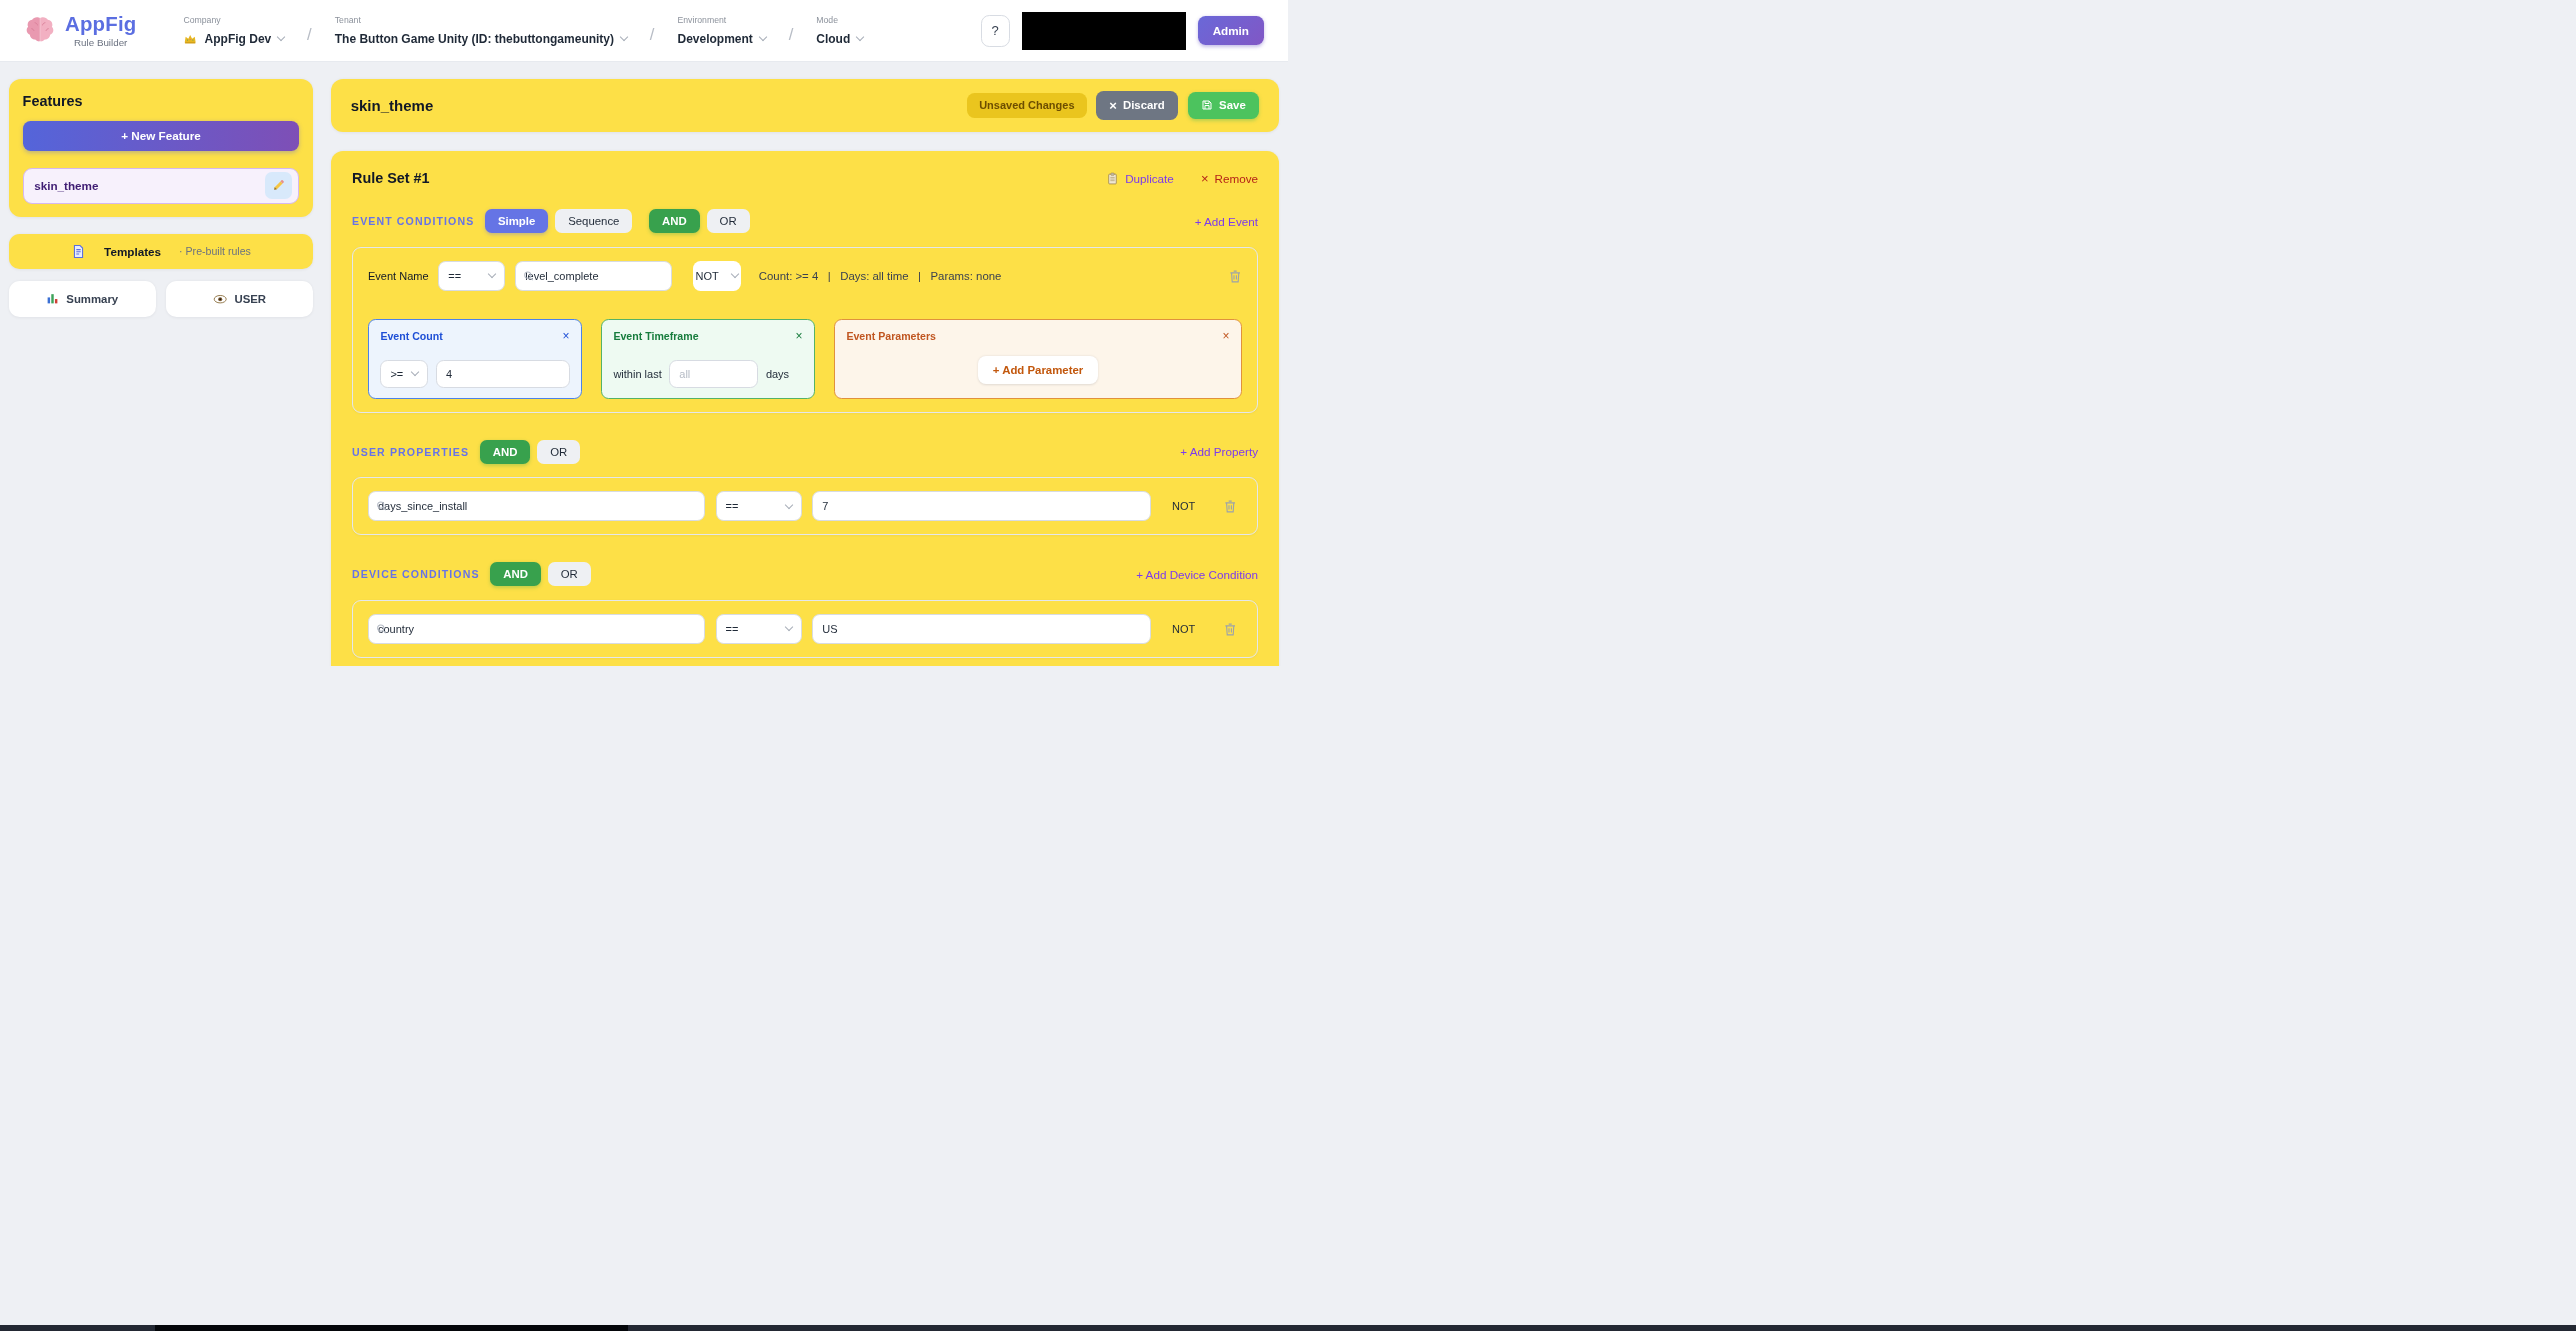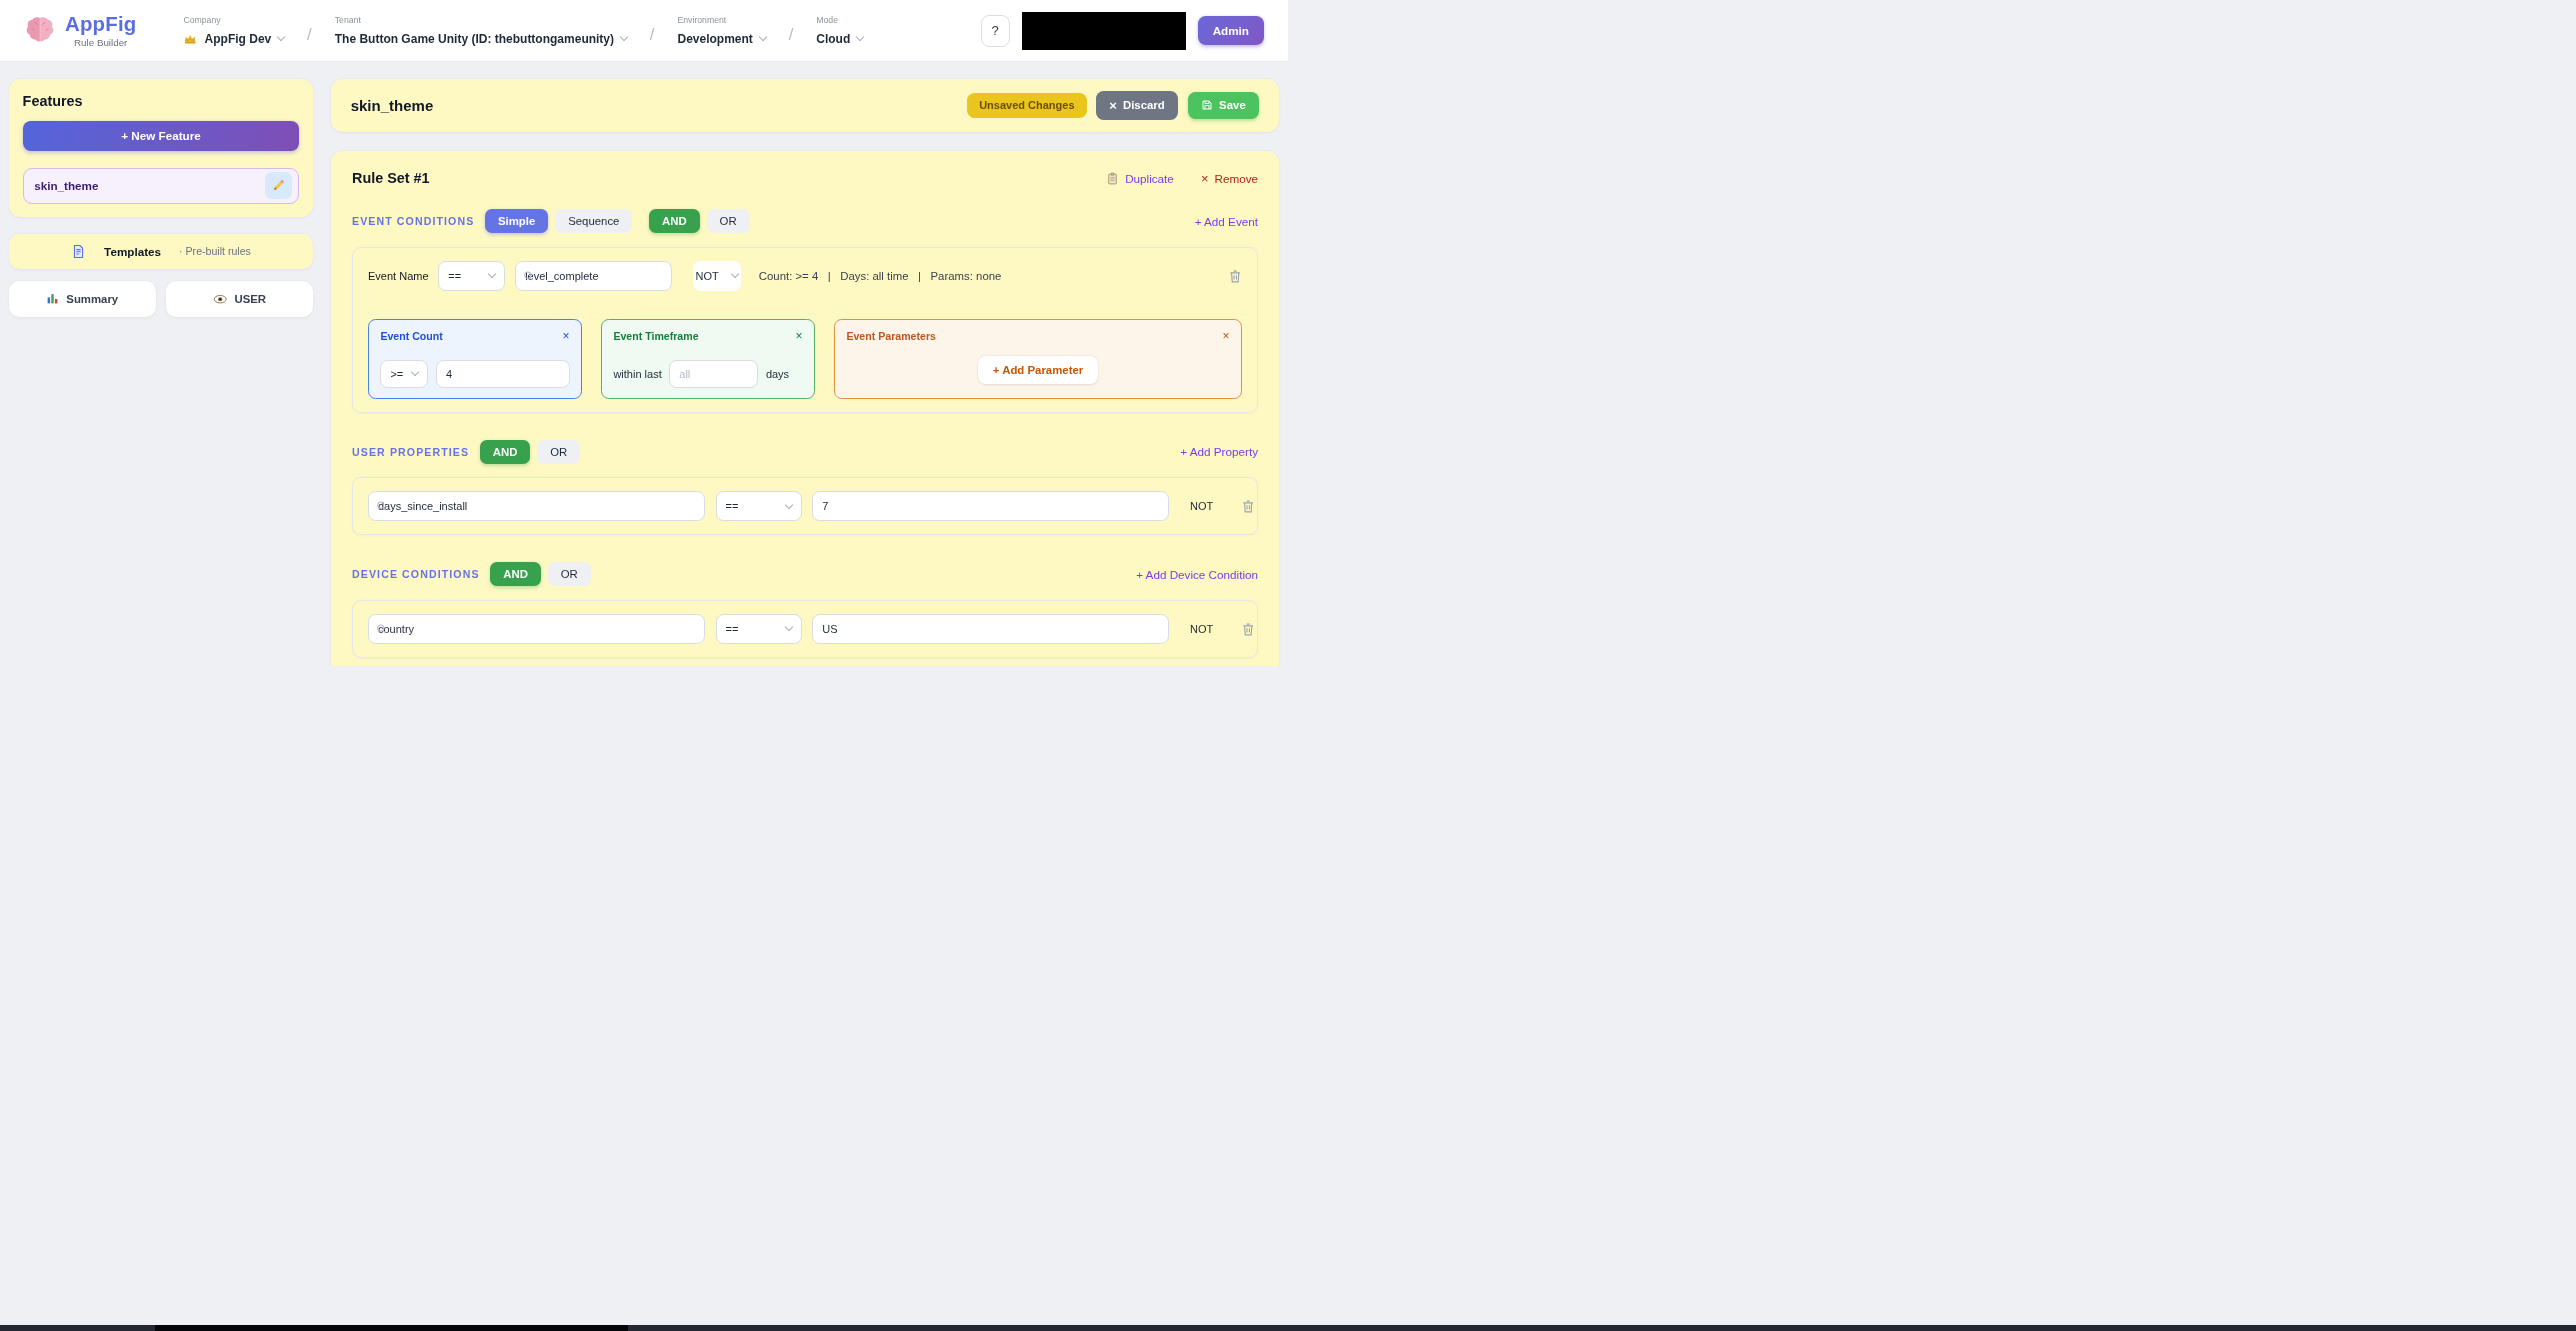--- a/index.html
+++ b/index.html
@@ -30,21 +30,21 @@
     font-size:13px; color:#374151; display:flex; align-items:center; justify-content:center; cursor:pointer;
   }
   .redacted { width:164px; height:38px; background:#000; }
   .admin-btn {
     background:linear-gradient(135deg,#6a68d8,#8157c5); color:#fff; border:none; cursor:pointer;
     font-size:11.7px; font-weight:600; padding:7.6px 15px; border-radius:7.6px;
     box-shadow:0 1.5px 3.8px rgba(90,70,190,.35); font-family:inherit;
   }
   
   .layout { display:flex; align-items:flex-start; gap:18px; padding:17.4px 9px; }
-  .card { background:#fef9c3; border-radius:12px; box-shadow:0 0.8px 3px rgba(16,24,40,.06); }
+  .card { background:#fde047; border-radius:12px; box-shadow:0 0.8px 3px rgba(16,24,40,.06); }
   
   .sidebar { width:304px; flex:none; display:flex; flex-direction:column; }
   .features-card { padding:13.6px; }
   .features-title { font-size:14.4px; font-weight:800; color:#111827; margin-bottom:12px; }
   .new-feature-btn {
     width:100%; height:30px; border:none; border-radius:7.6px; cursor:pointer; font-family:inherit;
     background:linear-gradient(90deg,#5465da,#7e4fb6); color:#fff; font-size:11.7px; font-weight:600;
     box-shadow:0 1.5px 4.5px rgba(84,101,218,.35); margin-bottom:16.7px;
   }
   .feature-item {
@@ -115,21 +115,21 @@
   .subcard.greenish { width:214px; background:#eefaf2; border:1.1px solid #55b266; }
   .subcard.greenish .subcard-title, .subcard.greenish .subcard-close { color:#177c3d; }
   .subcard.orange { flex:1; background:#fdf5ea; border:1.1px solid #e0913d; }
   .subcard.orange .subcard-title, .subcard.orange .subcard-close { color:#c05621; }
   .subcard .select, .subcard input.txt { height:28px; }
   .inline-label { font-size:11px; color:#1f2937; }
   .add-param-btn {
     margin:auto auto 4.5px auto; background:#fff; border:none; border-radius:8px; cursor:pointer; font-family:inherit;
     color:#c2570c; font-size:11.4px; font-weight:600; padding:7.6px 14.4px; box-shadow:0 0.8px 2.3px rgba(16,24,40,.12);
   }
-  .prop-row { display:flex; align-items:center; gap:10.6px; padding-right:2px; }
+  .prop-row { display:flex; align-items:center; gap:10.6px; padding-right:20px; }
   .not-label { font-size:11px; font-weight:500; color:#1f2937; margin-left:10.6px; }
   .return-title { font-size:13px; font-weight:800; color:#1f2937; margin-top:3px; }
   
   .bottom-bar { position:fixed; left:0; right:0; bottom:0; height:6px; background:#232833; z-index:10; }
   .bottom-thumb { position:absolute; left:155px; width:473px; top:0; bottom:0; background:#04060a; }
 </style>
 </head>
 <body>
 
 <header class="header">

